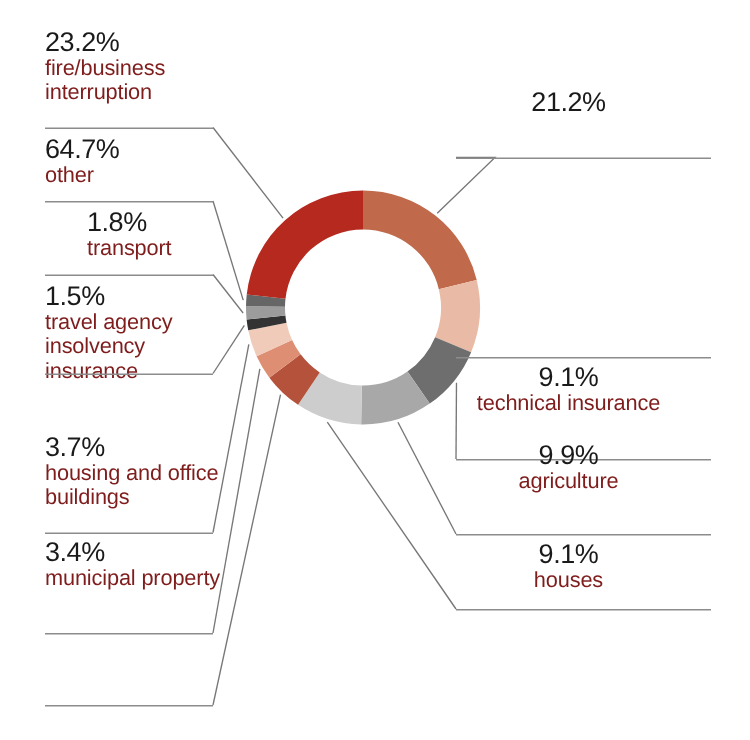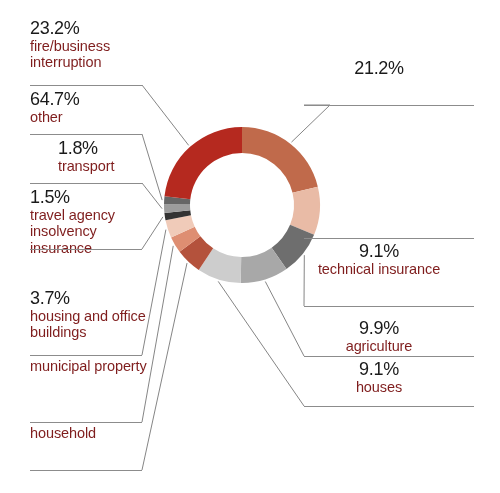--- a/index.html
+++ b/index.html
@@ -114,43 +114,43 @@
   </div>
   <div class="rule" style="left:30px; top:249px; width:112px;"></div>
 
   <div class="label left" style="left:30px; top:252px; width:122px;margin-top:36px;">
     <span class="pct">3.7%</span>
     <span class="name">housing and office buildings</span>
   </div>
   <div class="rule" style="left:30px; top:355px; width:112px;"></div>
 
   <div class="label left" style="left:30px; top:358px; width:122px;">
+    <span class="pct">3.4%</span>
     <span class="name">municipal property</span>
   </div>
   <div class="rule" style="left:30px; top:422px; width:112px;"></div>
 
   <div class="label left" style="left:30px; top:425px; width:122px;">
-    <span class="name">household</span>
   </div>
   <div class="rule" style="left:30px; top:470px; width:112px;"></div>
 
   <div class="label right" style="right:26px; top:58px; width:190px;">
     <span class="pct">21.2%</span>
   </div>
   <div class="rule" style="right:26px; top:105px; width:170px;"></div>
 
   <div class="rule" style="right:26px; top:238px; width:170px;"></div>
 
   <div class="label right" style="right:26px; top:241px; width:190px;">
     <span class="pct">9.1%</span>
     <span class="name">technical insurance</span>
   </div>
   <div class="rule" style="right:26px; top:306px; width:170px;"></div>
 
-  <div class="label right" style="right:26px; top:318px; width:190px;">
+  <div class="label right" style="right:26px; top:293px; width:190px;">
     <span class="pct">9.9%</span>
     <span class="name">agriculture</span>
   </div>
   <div class="rule" style="right:26px; top:356px; width:170px;"></div>
 
   <div class="label right" style="right:26px; top:359px; width:190px;">
     <span class="pct">9.1%</span>
     <span class="name">houses</span>
   </div>
   <div class="rule" style="right:26px; top:406px; width:170px;"></div>

